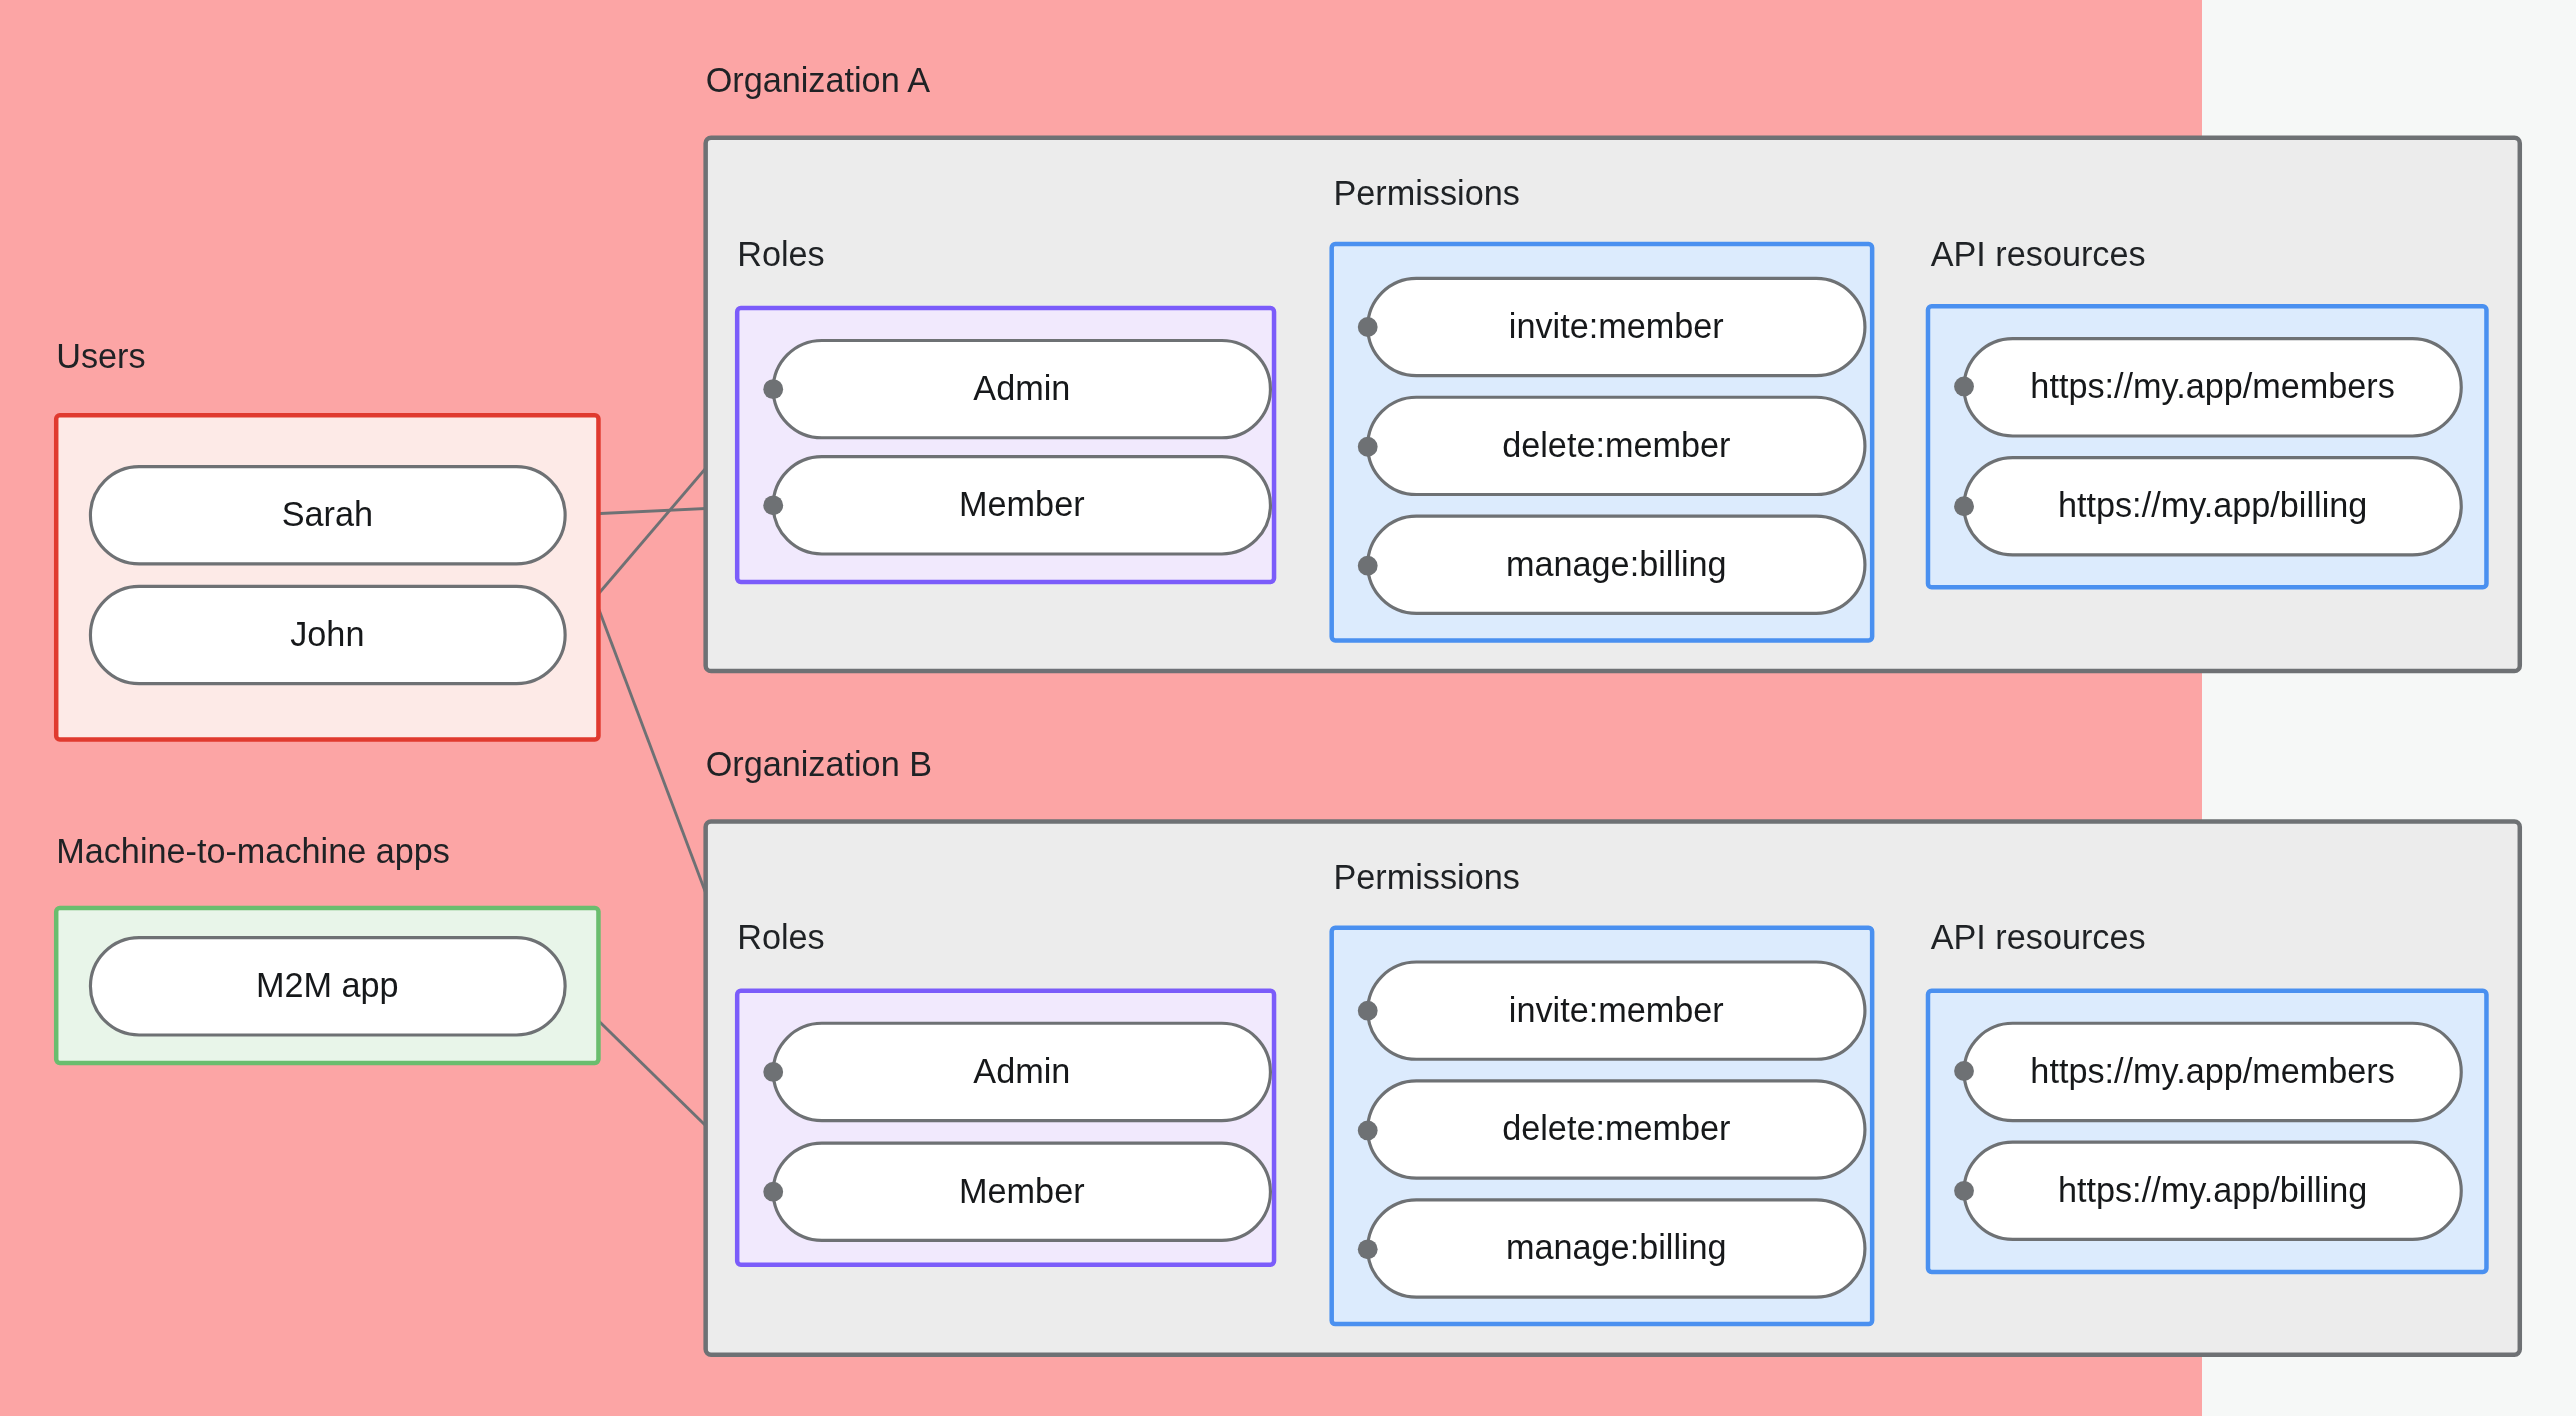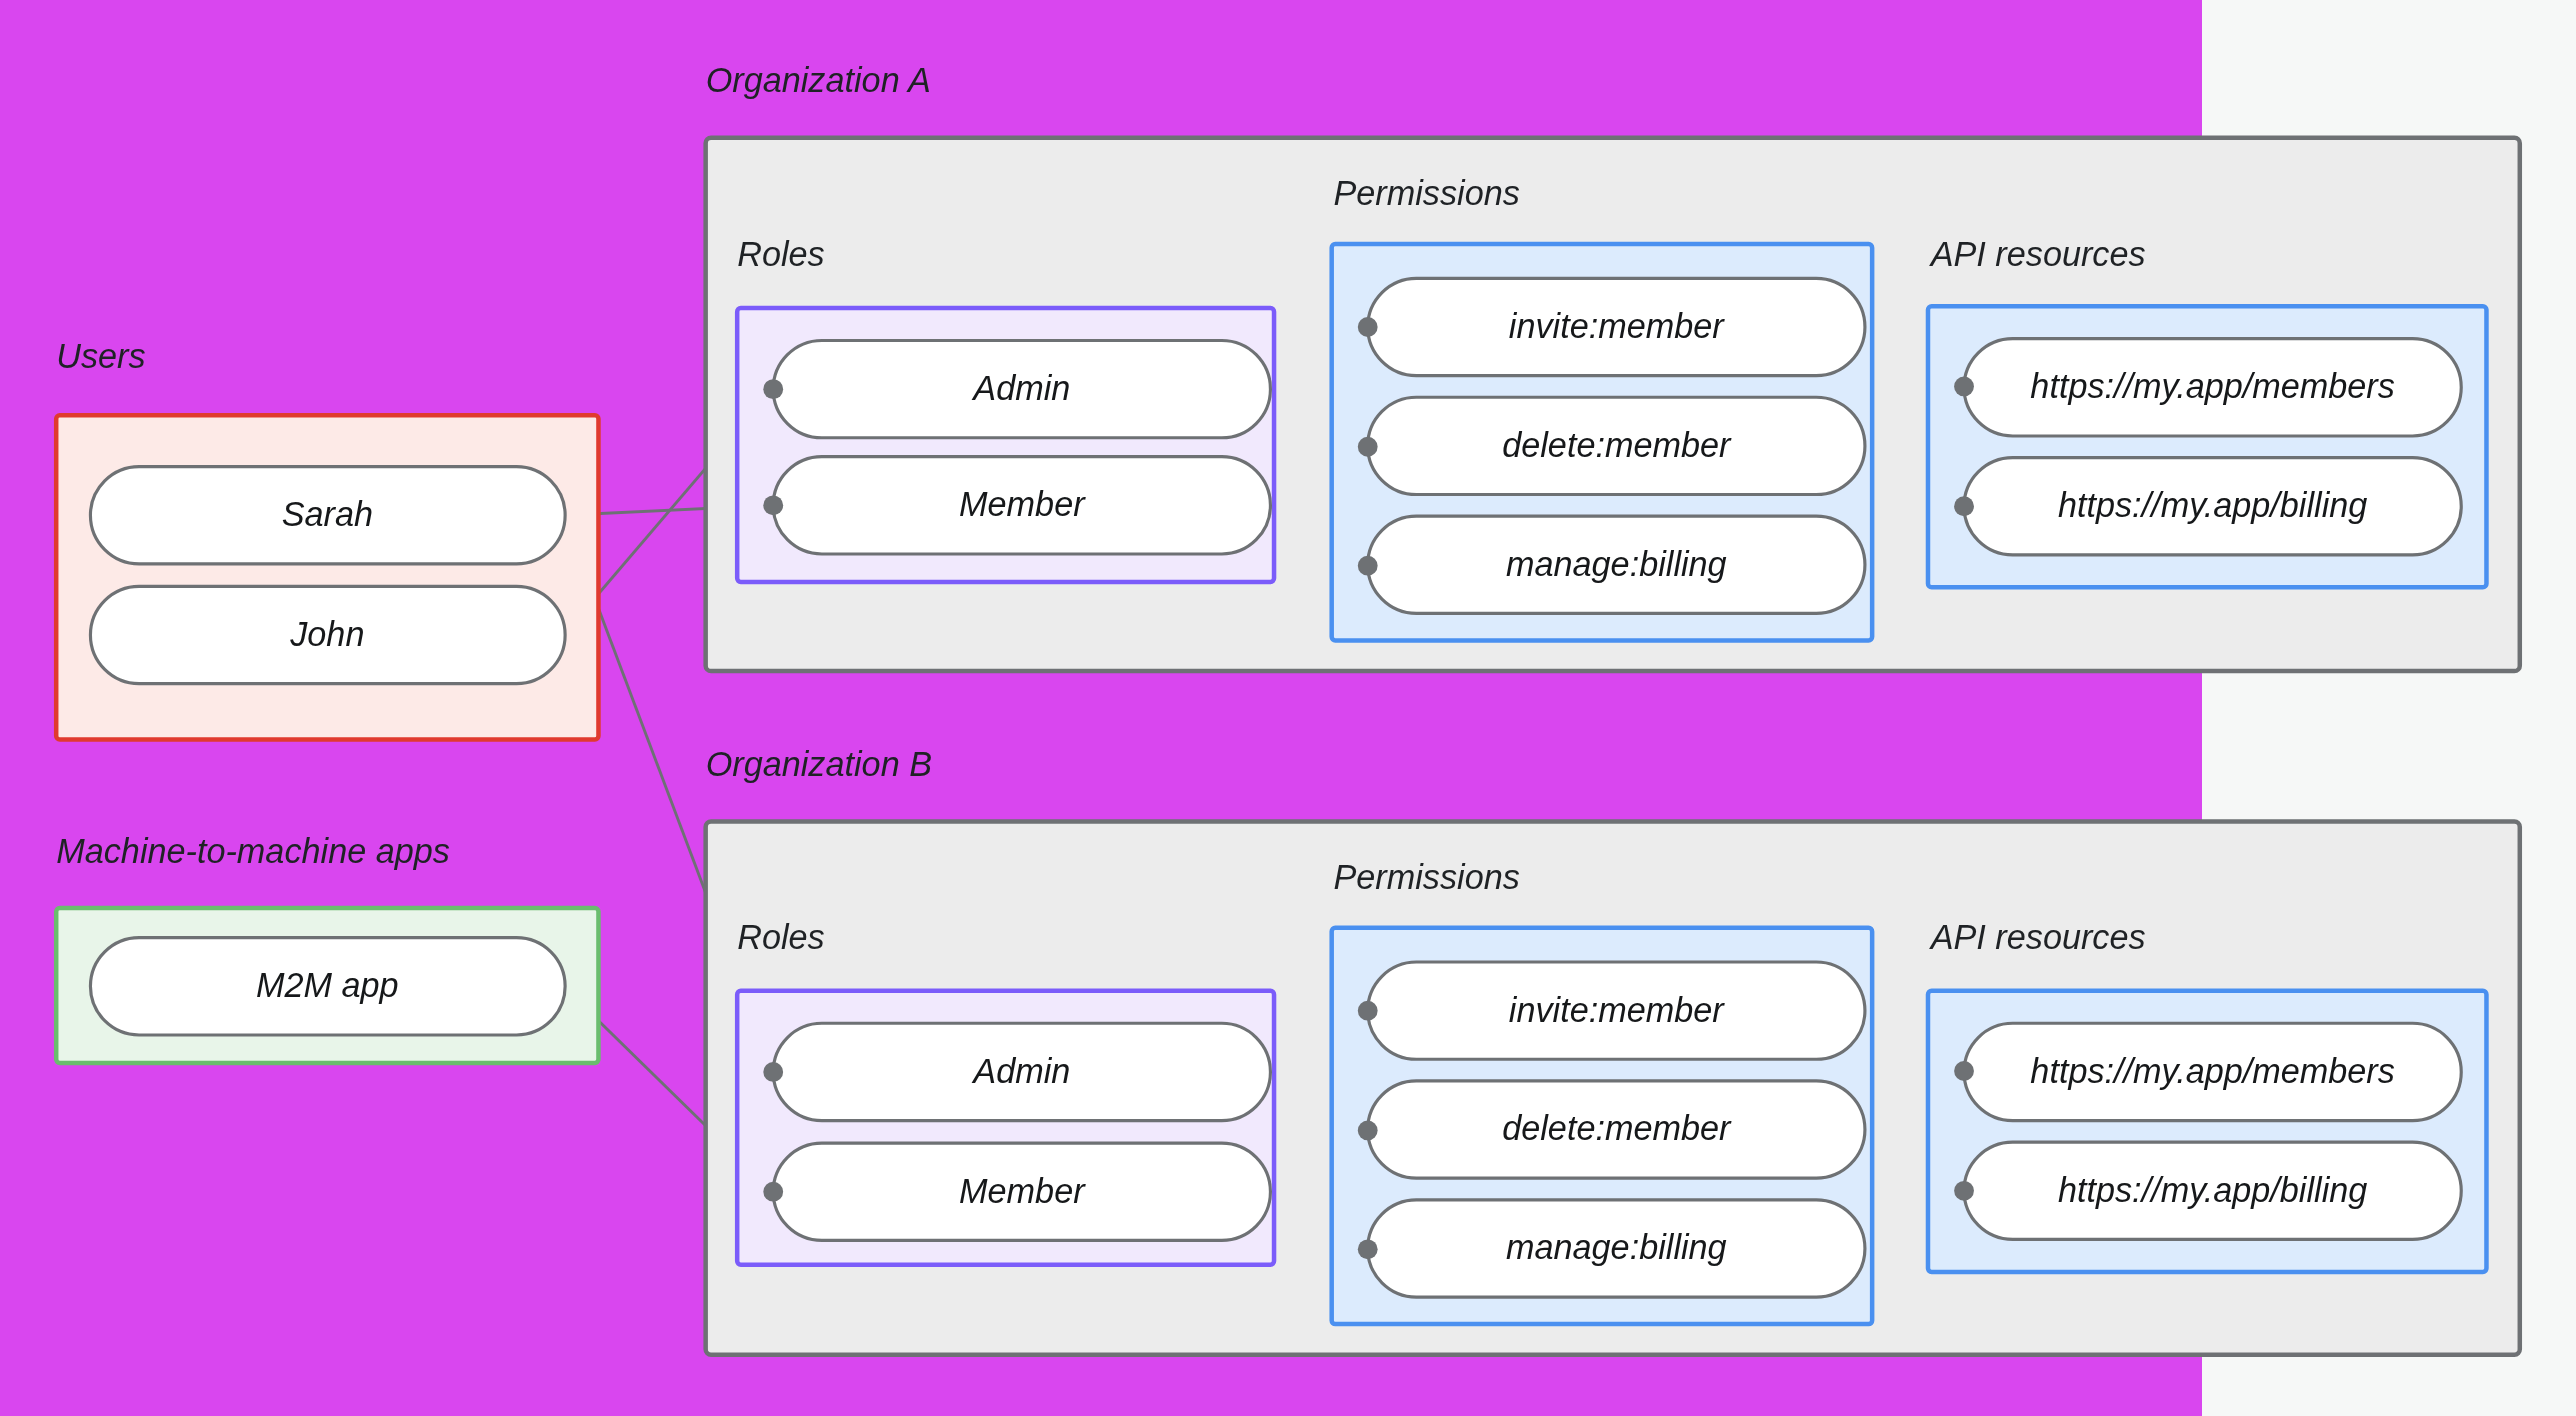--- a/index.html
+++ b/index.html
@@ -10,22 +10,21 @@
   body {
     width: 2576px;
     height: 1416px;
     font-family: "Liberation Sans", sans-serif;
     overflow: hidden;
   }
   #stage {
     position: relative;
     width: 2202px;
     height: 1416px;
-    background: #d946ef;
-    font-style: italic;
+    background: #fca5a5;
   }
   svg.diagram {
     position: absolute;
     inset: 0;
     width: 2576px;
     height: 1416px;
     display: block;
   }
   .grp-label {
     font-size: 38px;

